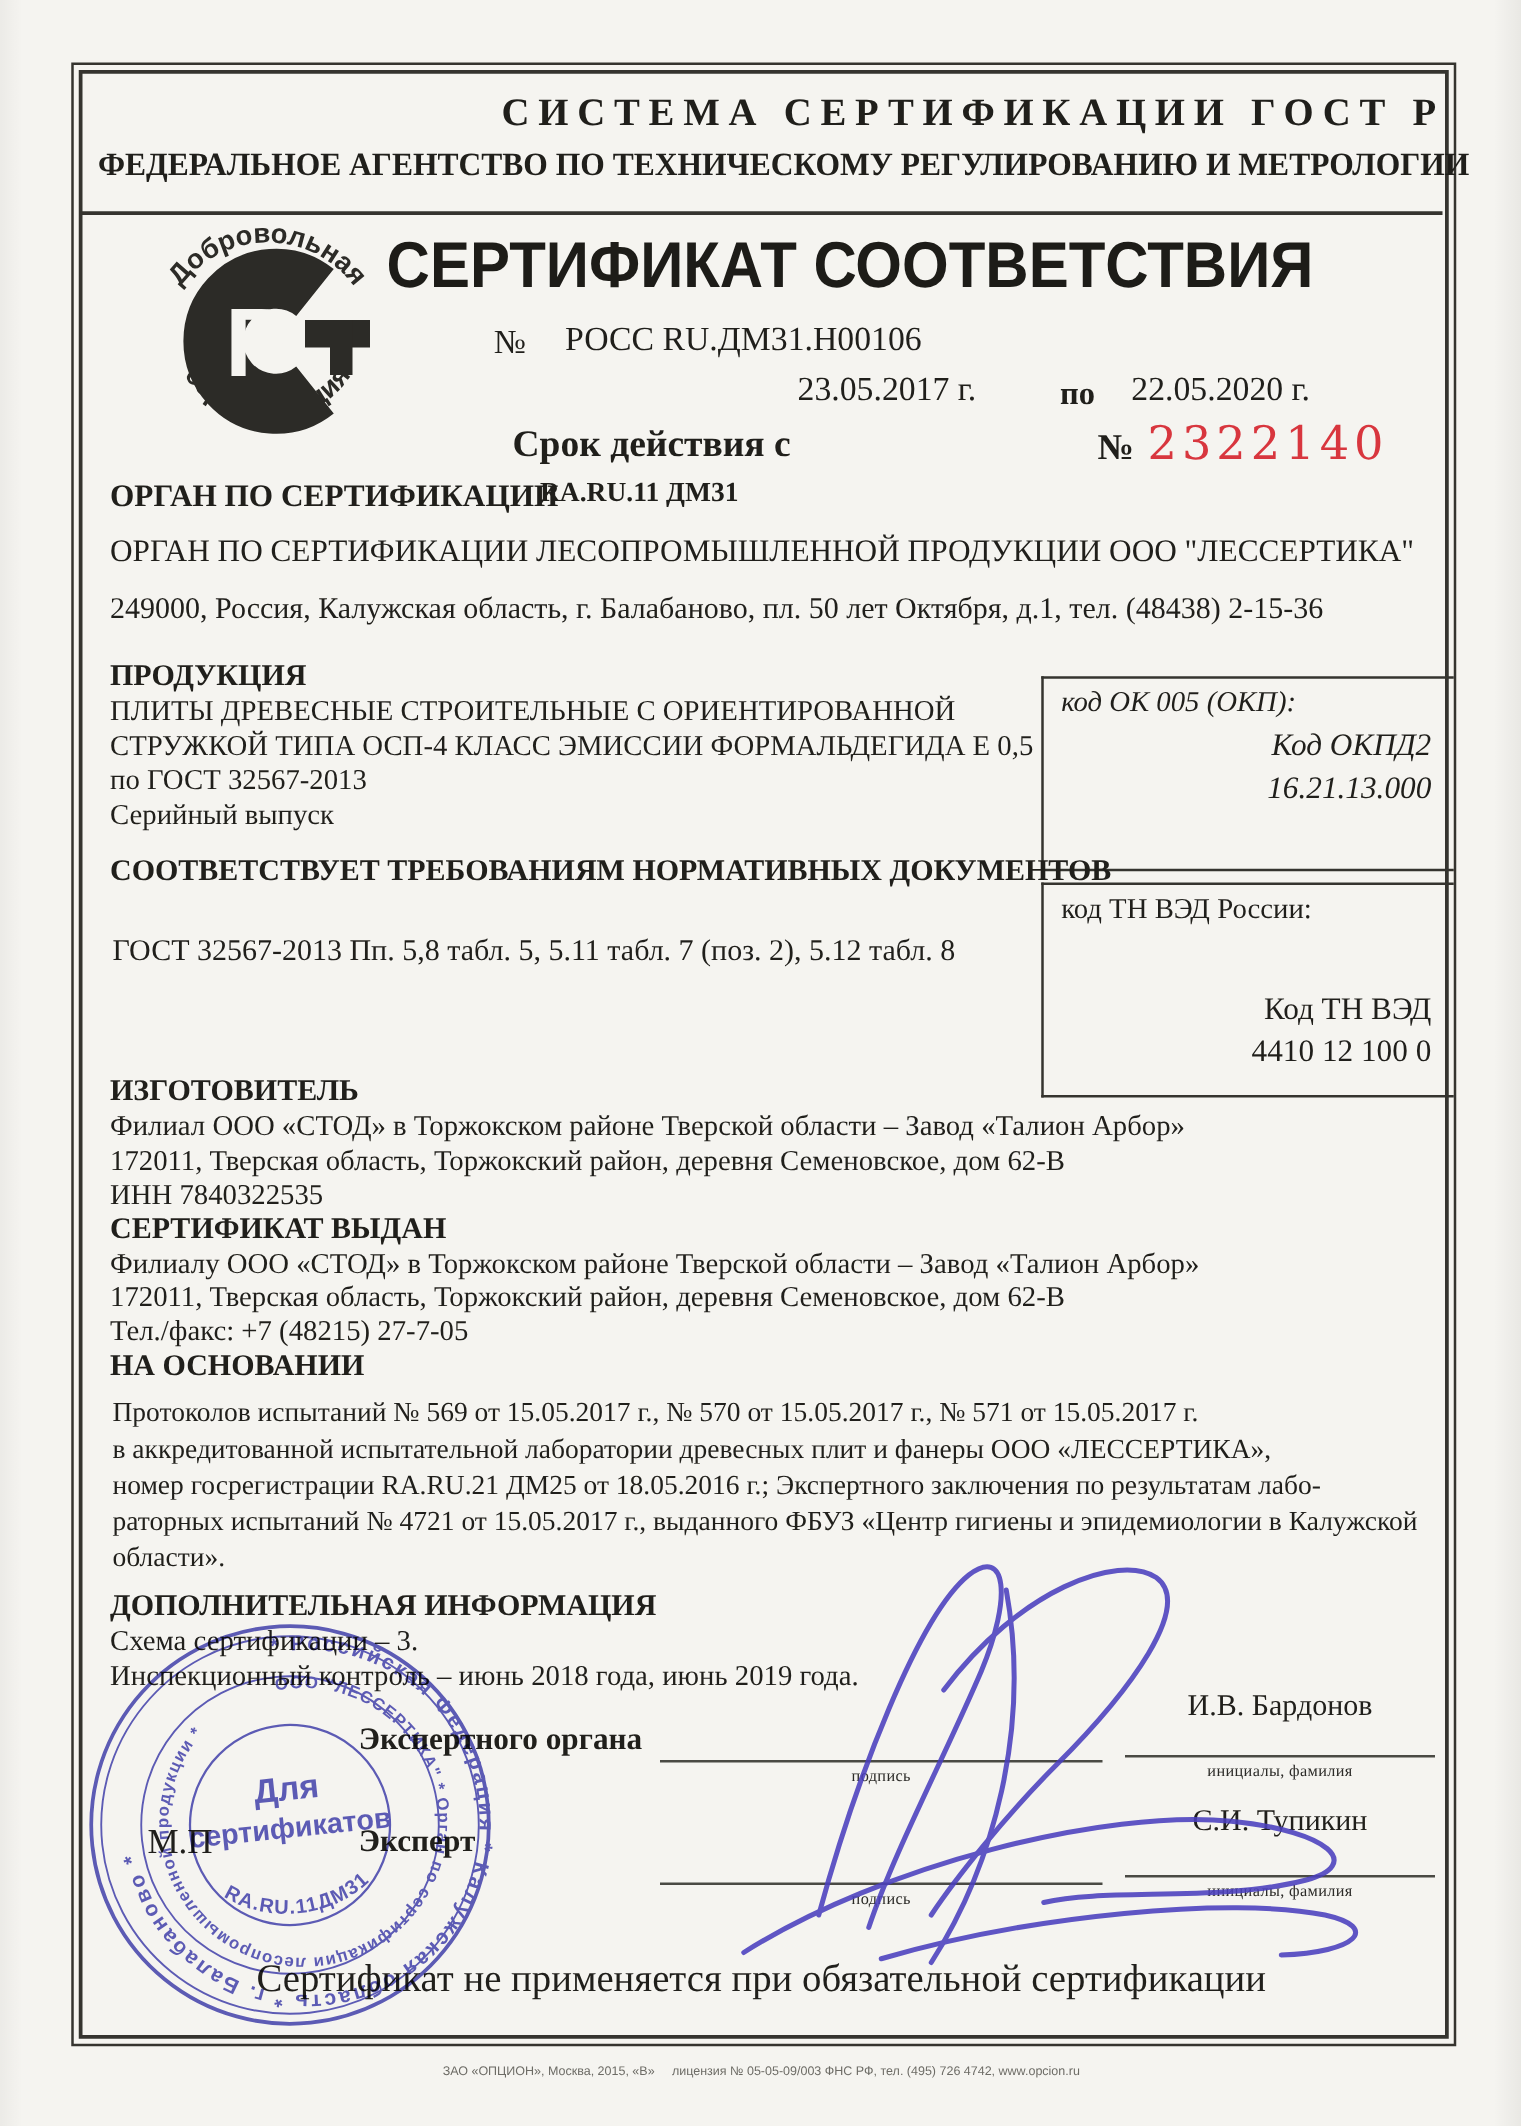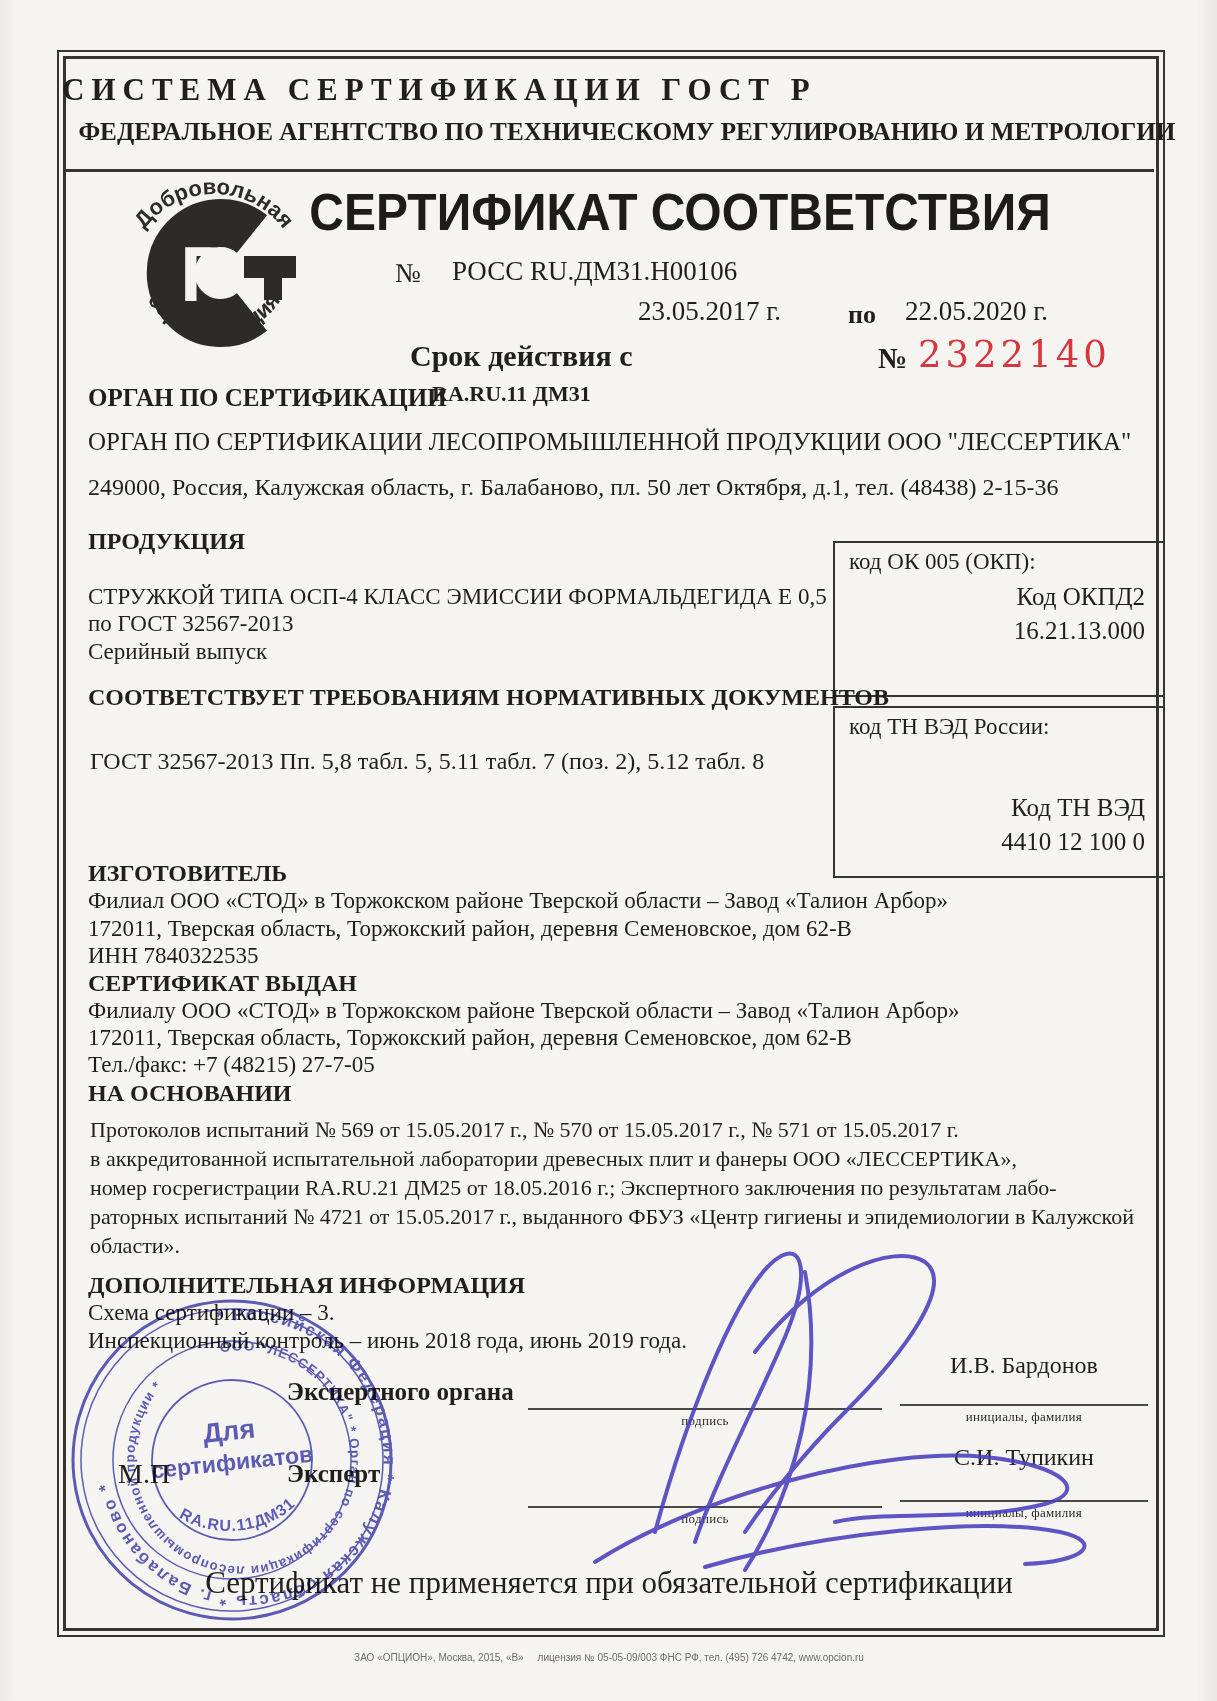--- a/index.html
+++ b/index.html
@@ -30,21 +30,21 @@
 <body>
 
 <div class="page">
 
   <div class="frame">
     <div class="frame-inner"></div>
   </div>
 
   <div class="hr" style="left:64px;top:169px;width:1090px;height:3px;"></div>
 
-  <div class="t b" style="left:62px;top:73px;width:1094px;text-align:left;font-size:31px;letter-spacing:7px;">СИСТЕМА СЕРТИФИКАЦИИ ГОСТ Р</div>
+  <div class="t b" style="left:62px;top:73px;width:1094px;text-align:right;font-size:31px;letter-spacing:7px;">СИСТЕМА СЕРТИФИКАЦИИ ГОСТ Р</div>
   <div class="t b" style="left:62px;top:117px;width:1094px;text-align:center;font-size:26px;transform:scaleX(.97);">ФЕДЕРАЛЬНОЕ АГЕНТСТВО ПО ТЕХНИЧЕСКОМУ РЕГУЛИРОВАНИЮ И МЕТРОЛОГИИ</div>
 
   <svg style="position:absolute;left:106px;top:168px;" width="215" height="205" viewBox="0 0 215 205">
     <defs>
       <path id="arcTop" d="M 22,112 A 86 86 0 0 1 194,112" fill="none"></path>
       <path id="arcBot" d="M 30,106 A 80 80 0 0 0 186,106" fill="none"></path>
     </defs>
     <text font-size="22" font-weight="bold" fill="#2c2b27" style="font-family:'Liberation Sans',sans-serif;">
       <textPath href="#arcTop" startOffset="50%" text-anchor="middle">Добровольная</textPath>
     </text>
@@ -70,25 +70,26 @@
 
   <div class="t b" style="left:878px;top:342px;font-size:29px;">№</div>
   <div class="t redno" style="left:918px;top:334px;">2322140</div>
 
   <div class="t b" style="left:88px;top:384px;font-size:25px;">ОРГАН ПО СЕРТИФИКАЦИИ</div>
   <div class="t" style="left:432px;top:382px;font-size:22px;font-weight:bold;">RA.RU.11 ДМ31</div>
   <div class="t" style="left:88px;top:428px;font-size:25px;">ОРГАН ПО СЕРТИФИКАЦИИ ЛЕСОПРОМЫШЛЕННОЙ ПРОДУКЦИИ  ООО "ЛЕССЕРТИКА"</div>
   <div class="t" style="left:88px;top:474px;font-size:24px;">249000, Россия, Калужская область, г. Балабаново, пл. 50 лет Октября, д.1, тел. (48438) 2-15-36</div>
 
   <div class="t b" style="left:88px;top:528px;font-size:24px;">ПРОДУКЦИЯ</div>
+  <div class="t" style="left:88px;top:556px;font-size:23px;">ПЛИТЫ ДРЕВЕСНЫЕ СТРОИТЕЛЬНЫЕ С ОРИЕНТИРОВАННОЙ</div>
   <div class="t" style="left:88px;top:584px;font-size:23px;">СТРУЖКОЙ ТИПА ОСП-4 КЛАСС ЭМИССИИ ФОРМАЛЬДЕГИДА Е 0,5</div>
   <div class="t" style="left:88px;top:611px;font-size:23px;">по ГОСТ 32567-2013</div>
   <div class="t" style="left:88px;top:639px;font-size:23px;">Серийный  выпуск</div>
 
-  <div class="codebox" style="left:833px;top:541px;width:328px;height:152px;">
+  <div class="codebox" style="left:833px;top:541px;width:328px;height:152px;font-style:italic;">
     <div class="lbl">код ОК 005 (ОКП):</div>
     <div class="v" style="top:40px;">Код ОКПД2</div>
     <div class="v" style="top:74px;">16.21.13.000</div>
   </div>
 
   <div class="t b" style="left:88px;top:684px;font-size:24px;">СООТВЕТСТВУЕТ ТРЕБОВАНИЯМ НОРМАТИВНЫХ ДОКУМЕНТОВ</div>
 
   <div class="codebox" style="left:833px;top:706px;width:328px;height:168px;">
     <div class="lbl">код ТН ВЭД России:</div>
     <div class="v" style="top:86px;">Код ТН ВЭД</div>

